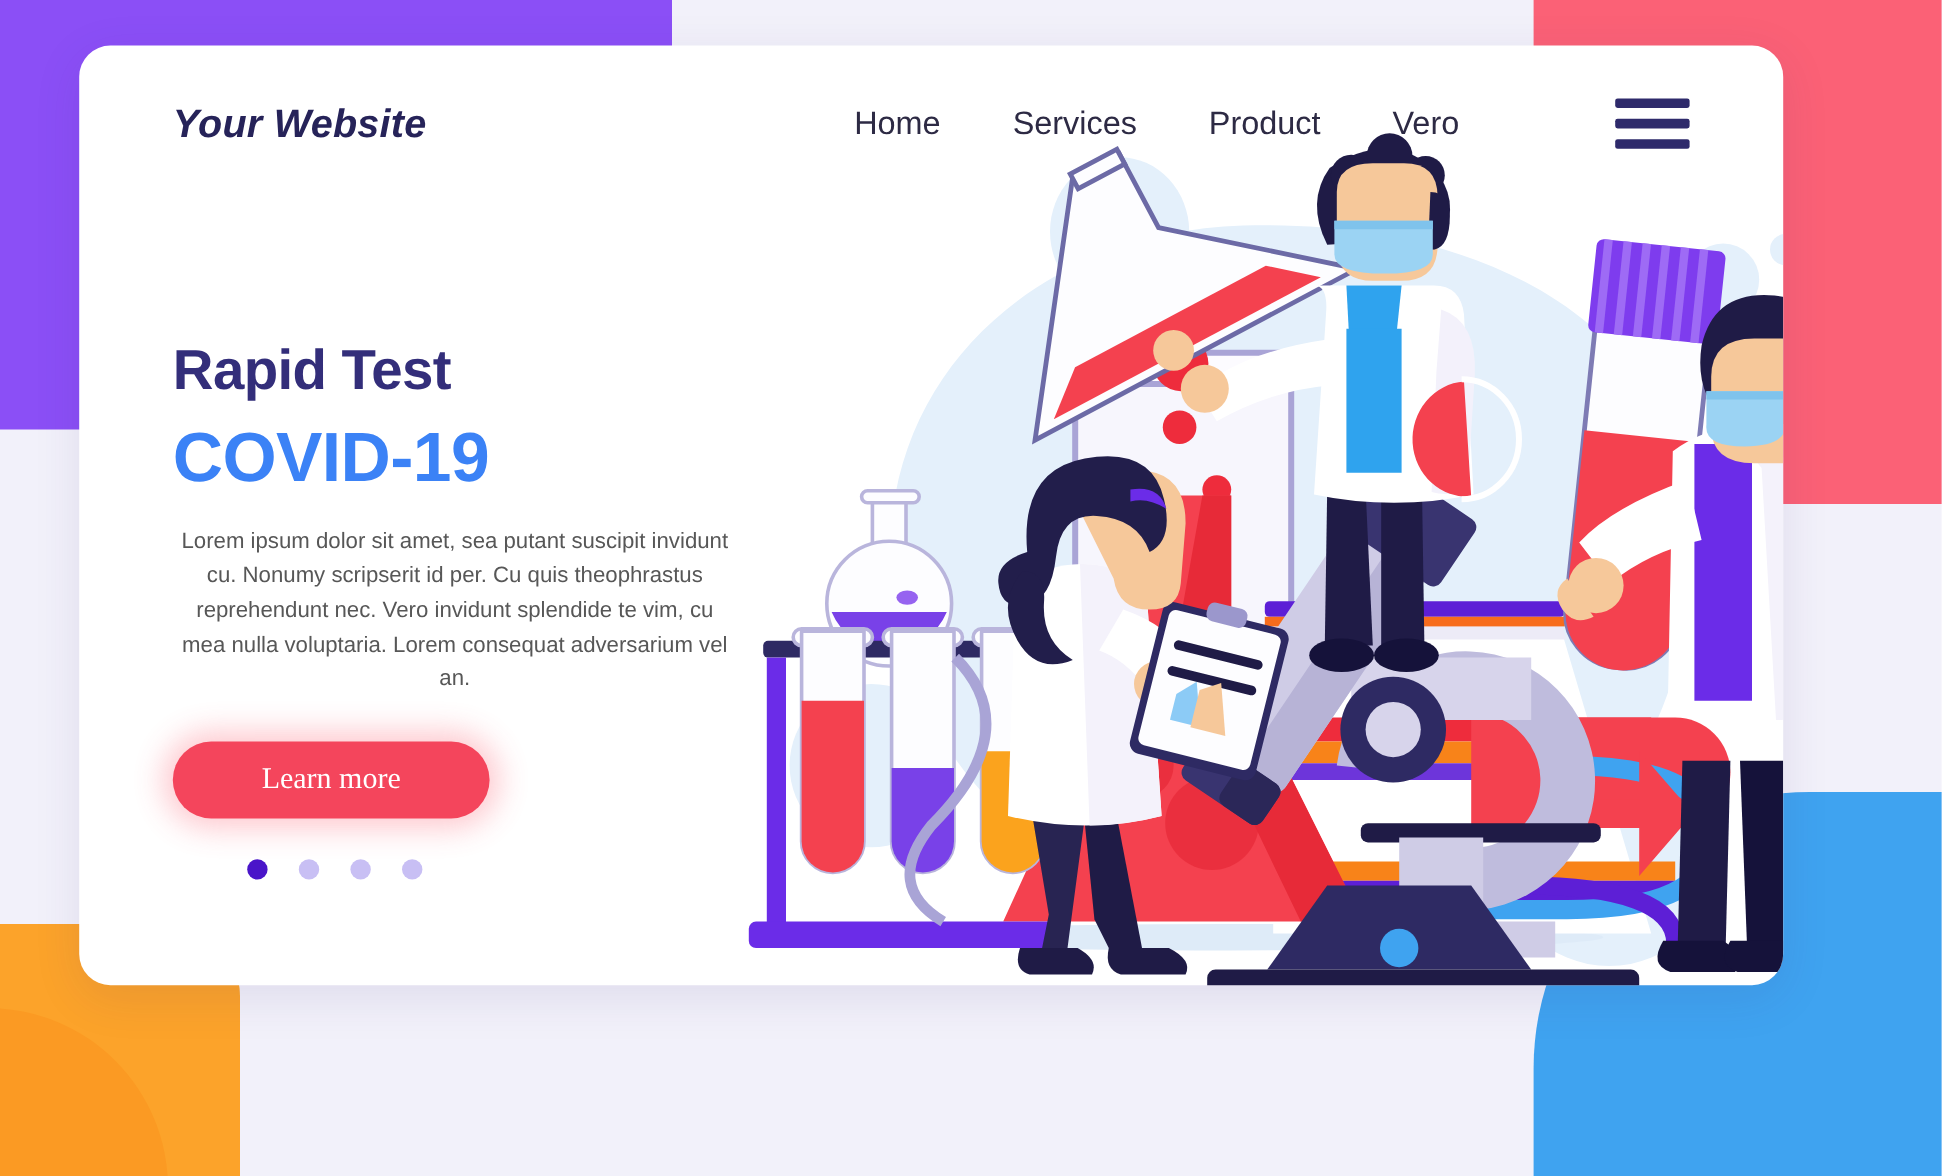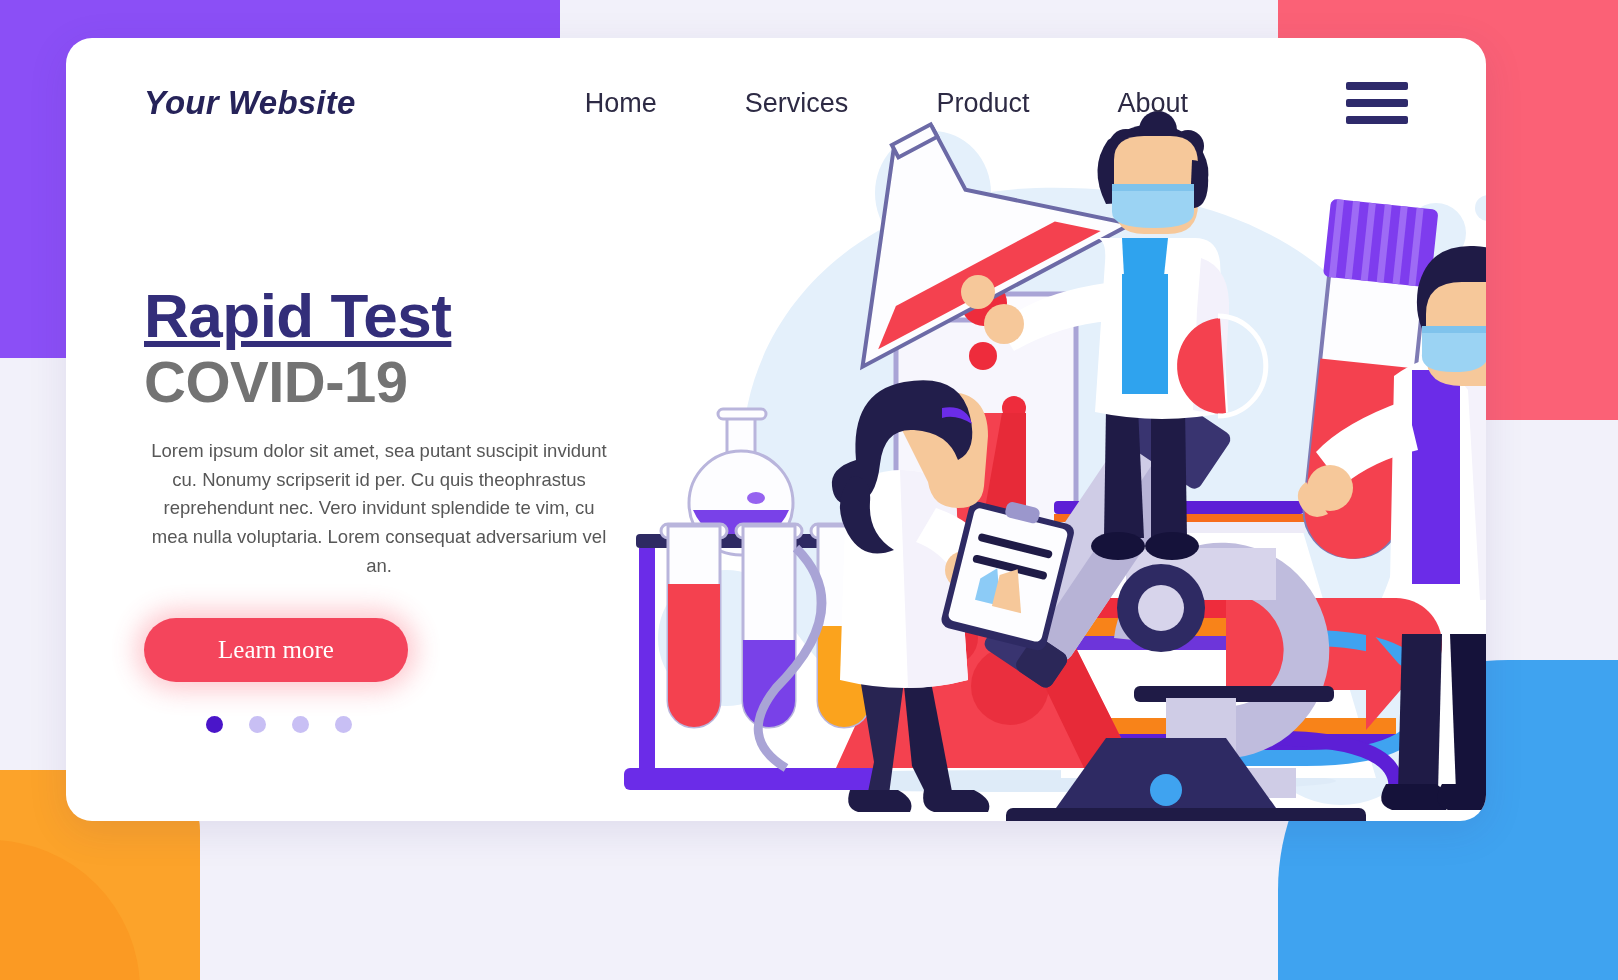--- a/index.html
+++ b/index.html
@@ -63,45 +63,45 @@
     padding:0 78px 0 78px;
     z-index:40;
   }
   #logo{
     font-size:33px; font-style:italic; font-weight:bold;
     color:#262359; letter-spacing:.2px;
     white-space:nowrap;
   }
   #nav{
     margin-left:auto;
-    display:flex; align-items:center; gap:88px;
+    display:flex; align-items:center; gap:60px;
   }
   .nav-link{
     font-size:27px; color:#2D2A44; text-decoration:none;
     white-space:nowrap;
   }
   #hamburger{
     margin-left:70px;
     width:62px; height:42px;
     display:flex; flex-direction:column; justify-content:space-between;
     cursor:pointer;
   }
   #hamburger i{ display:block; height:8px; background:#2E2A6B; border-radius:2px; }
 
   
   #hero{
     position:absolute; left:78px; top:245px; width:520px; z-index:30;
   }
   .h-line1{
-    font-size:62px; font-weight:bold; color:#332E7A;
-    line-height:1.08; letter-spacing:-.5px;text-decoration:underline;
+    font-size:47px; font-weight:bold; color:#332E7A;
+    line-height:1.08; letter-spacing:-.5px;
   }
   .h-line2{
-    font-size:58px; font-weight:bold; color:#737373;
-    line-height:1.12; letter-spacing:-.5px;
+    font-size:58px; font-weight:bold; color:#3b82f6;
+    line-height:1.12; letter-spacing:-.5px;margin-top:16px;
   }
   #hero-body{
     margin-top:22px;
     font-size:18.5px; line-height:1.55; color:#575757;
     width:470px;
     text-align:center;
   }
   #cta-wrap{ margin-top:38px; position:relative; width:300px; }
   #cta-glow{
     position:absolute; left:-8px; top:-8px;
@@ -143,21 +143,21 @@
 
 <div id="card">
 
   <div id="header">
     <div id="logo">Your Website</div>
 
     <nav id="nav">
       <a class="nav-link" href="#">Home</a>
       <a class="nav-link" href="#">Services</a>
       <a class="nav-link" href="#">Product</a>
-      <a class="nav-link" href="#">About</a>
+      <a class="nav-link" href="#">Vero</a>
 
       <div id="hamburger">
         <i></i>
         <i></i>
         <i></i>
       </div>
     </nav>
   </div>
 
   <div id="hero">

